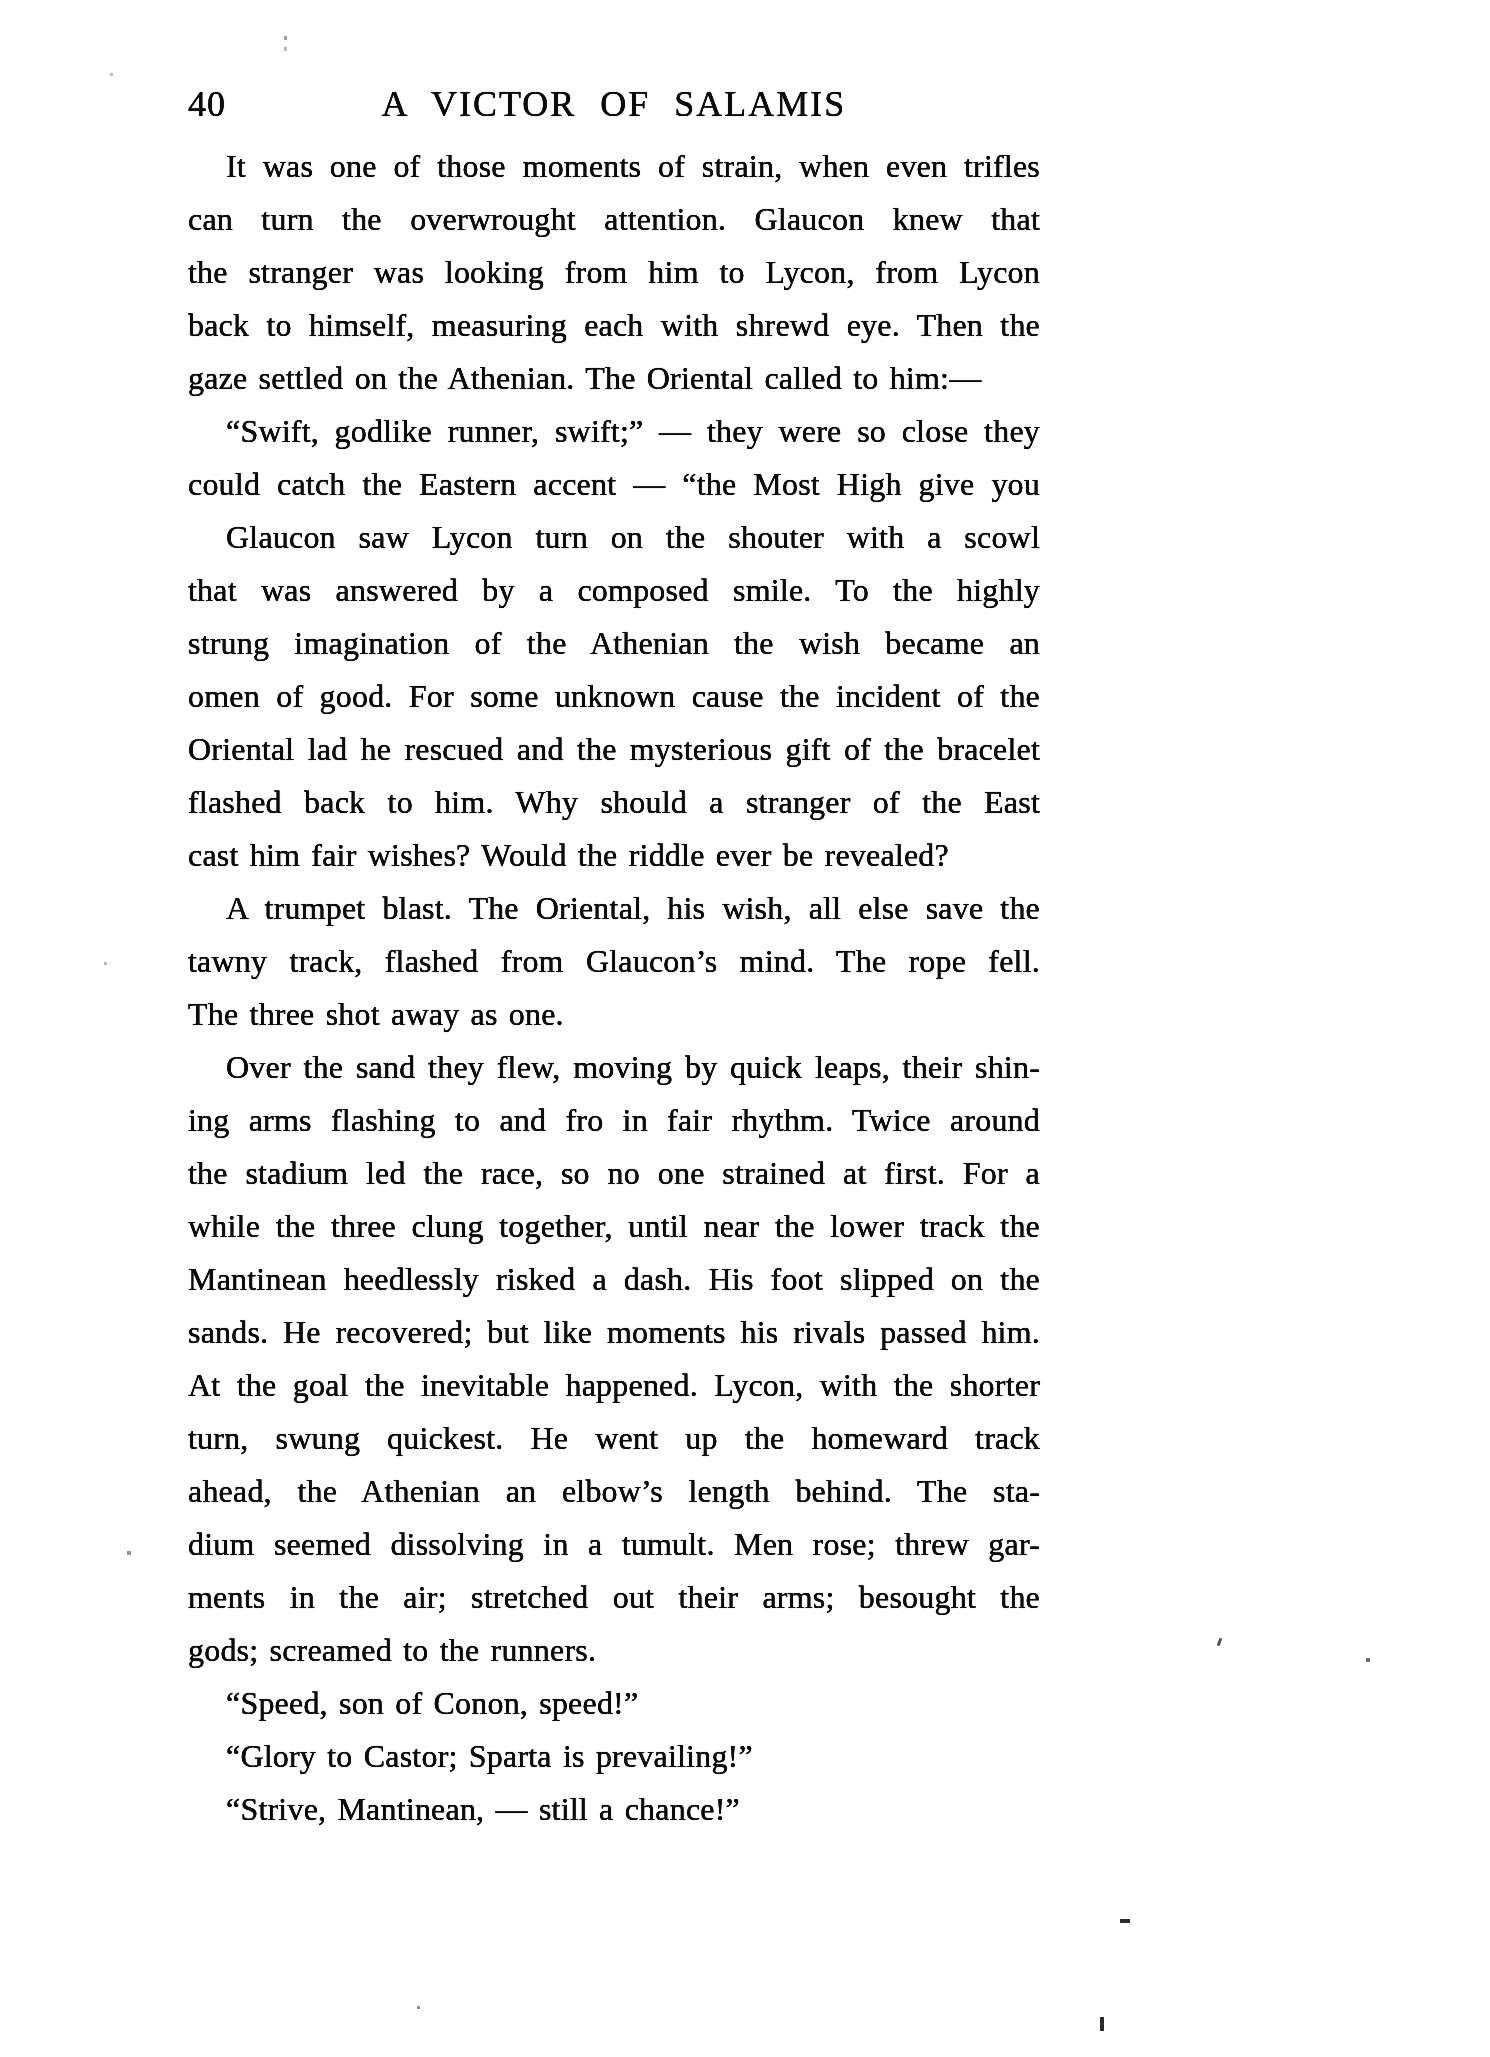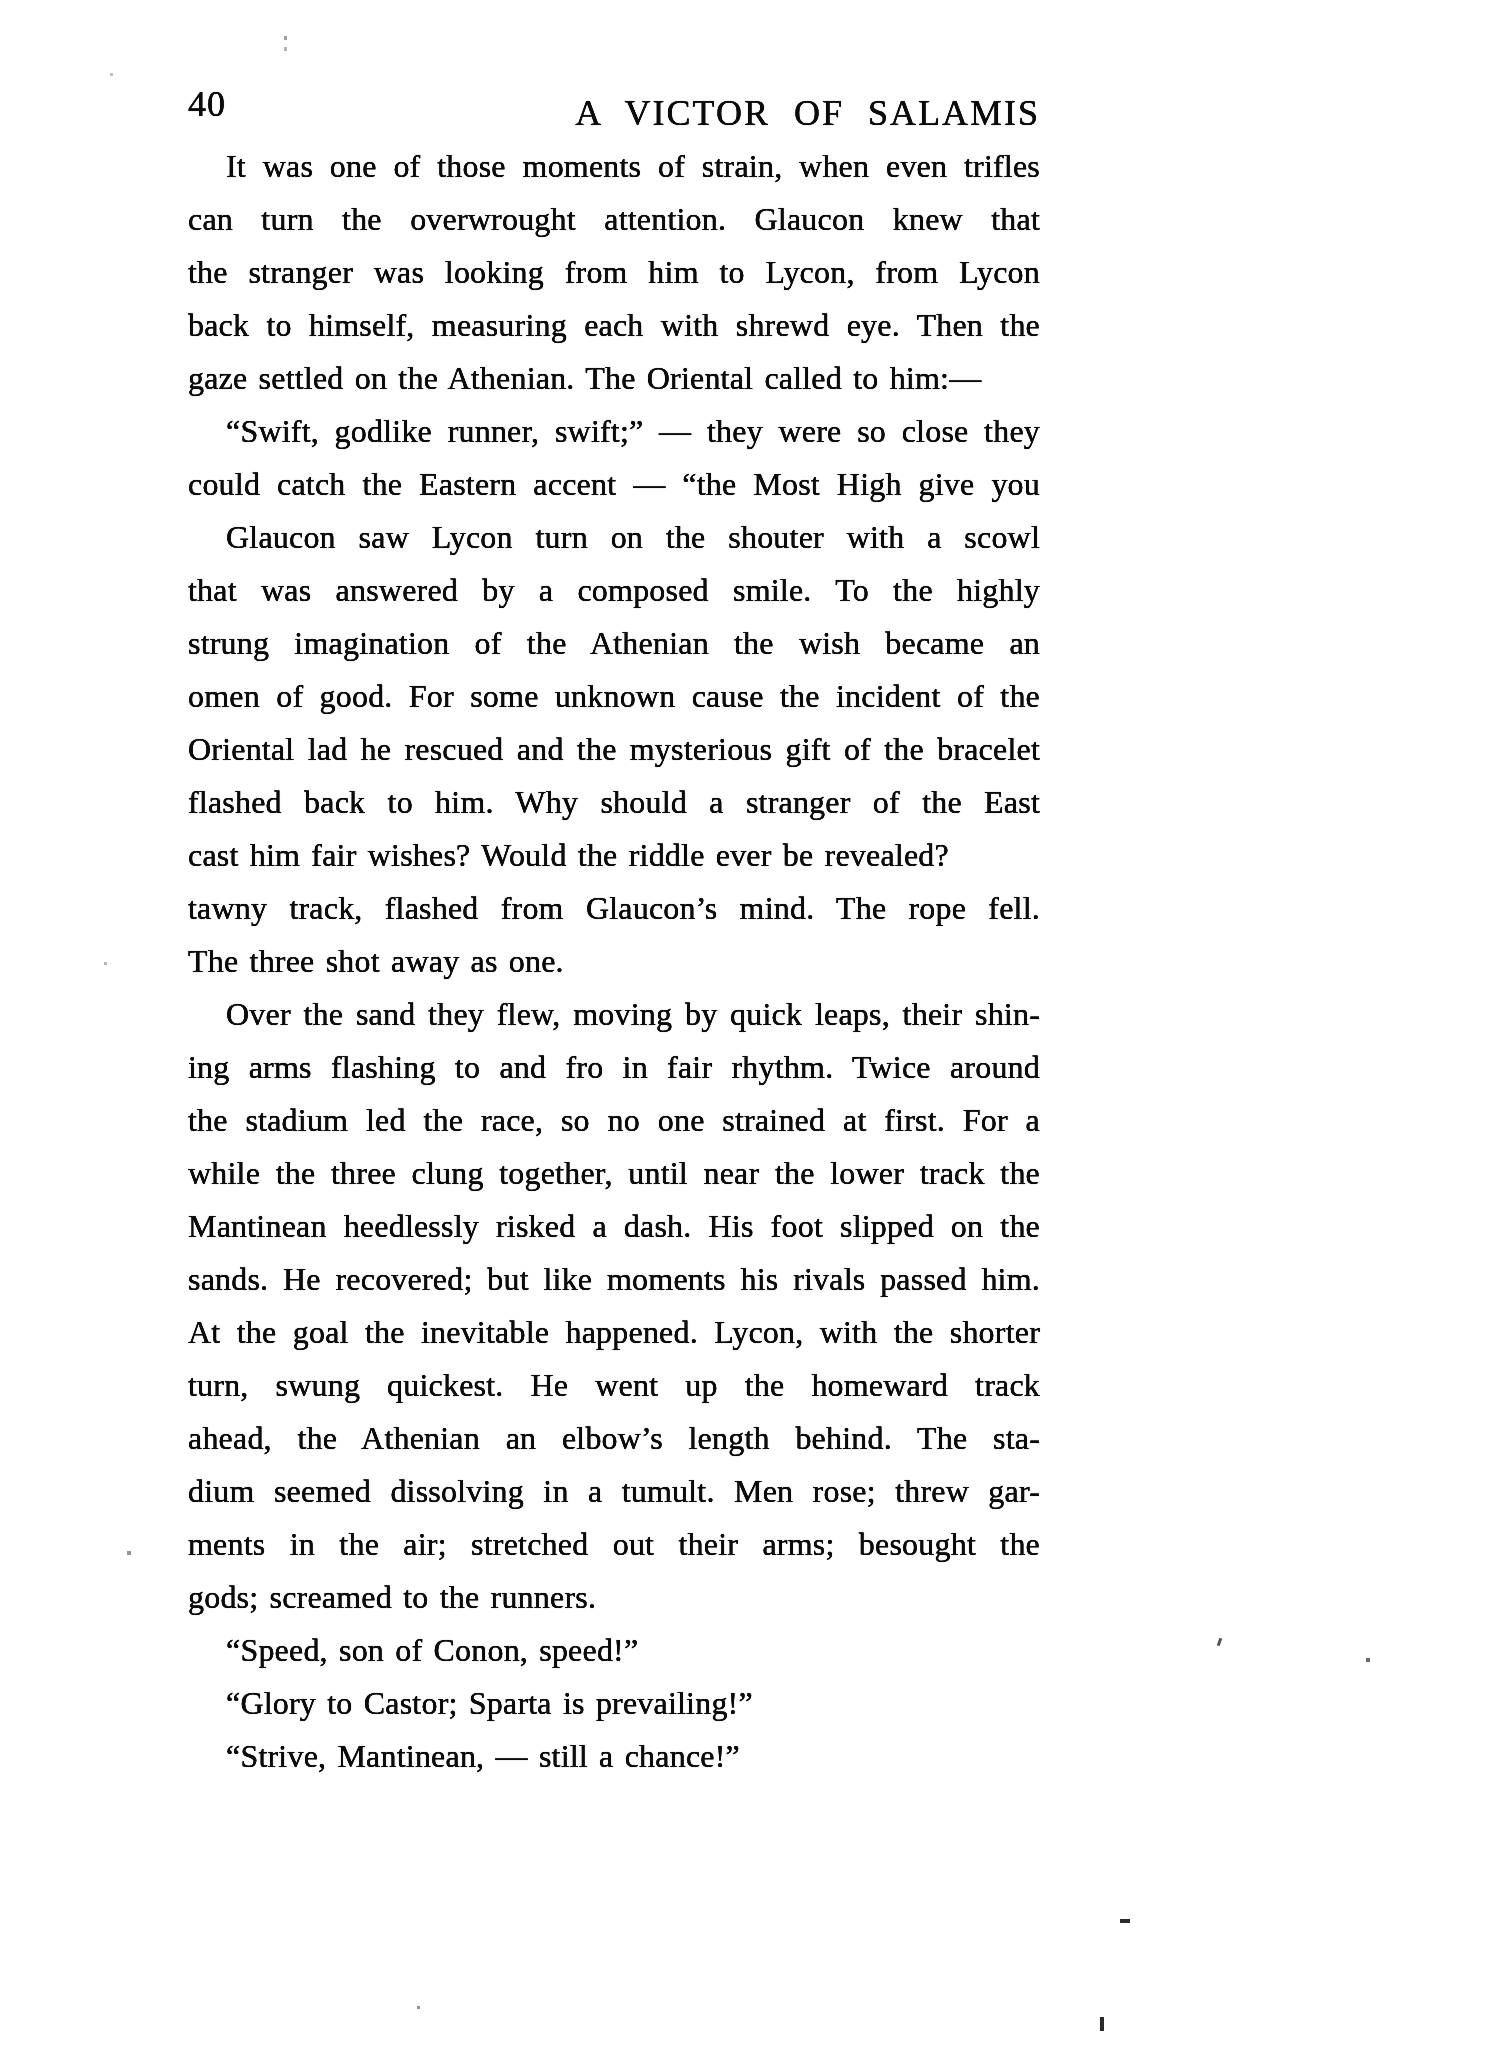--- a/index.html
+++ b/index.html
@@ -29,23 +29,23 @@
     left: 0;
     top: 0;
     font-size: 36px;
     line-height: 40px;
     letter-spacing: 1px;
     text-shadow: 0 0 0.7px #000, 0 0 0.4px #000;
   }
   .running-title {
     position: absolute;
     left: 0;
-    top: 9px;
+    top: 0;
     width: 100%;
-    text-align: right;
+    text-align: center;
     font-size: 36px;
     line-height: 40px;
     letter-spacing: 2px;
     word-spacing: 13px;
     text-shadow: 0 0 0.7px #000, 0 0 0.4px #000;
   }
   
   .page-body {
     position: absolute;
     left: 188px;
@@ -99,20 +99,21 @@
       <div class="paragraph">
         <div class="line indent just">Glaucon saw Lycon turn on the shouter with a scowl</div>
         <div class="line just">that was answered by a composed smile.  To the highly</div>
         <div class="line just">strung imagination of the Athenian the wish became an</div>
         <div class="line just">omen of good.  For some unknown cause the incident of the</div>
         <div class="line just">Oriental lad he rescued and the mysterious gift of the bracelet</div>
         <div class="line just">flashed back to him.  Why should a stranger of the East</div>
         <div class="line">cast him fair wishes?  Would the riddle ever be revealed?</div>
       </div>
       <div class="paragraph">
+        <div class="line indent just">A trumpet blast.  The Oriental, his wish, all else save the</div>
         <div class="line just">tawny track, flashed from Glaucon’s mind.  The rope fell.</div>
         <div class="line">The three shot away as one.</div>
       </div>
       <div class="paragraph">
         <div class="line indent just">Over the sand they flew, moving by quick leaps, their shin-</div>
         <div class="line just">ing arms flashing to and fro in fair rhythm.  Twice around</div>
         <div class="line just">the stadium led the race, so no one strained at first.  For a</div>
         <div class="line just">while the three clung together, until near the lower track the</div>
         <div class="line just">Mantinean heedlessly risked a dash.  His foot slipped on the</div>
         <div class="line just">sands.  He recovered;  but like moments his rivals passed him.</div>

